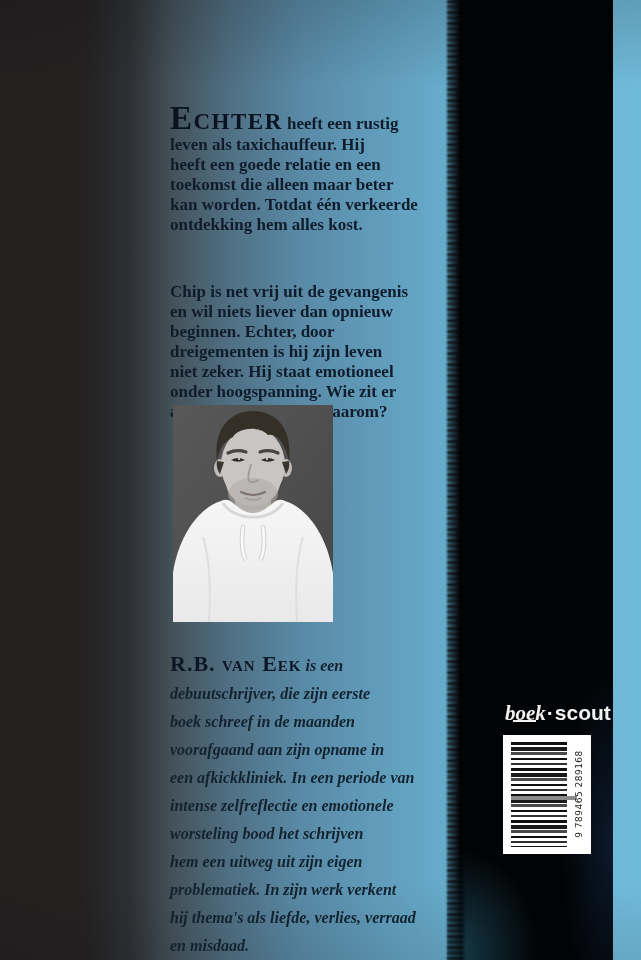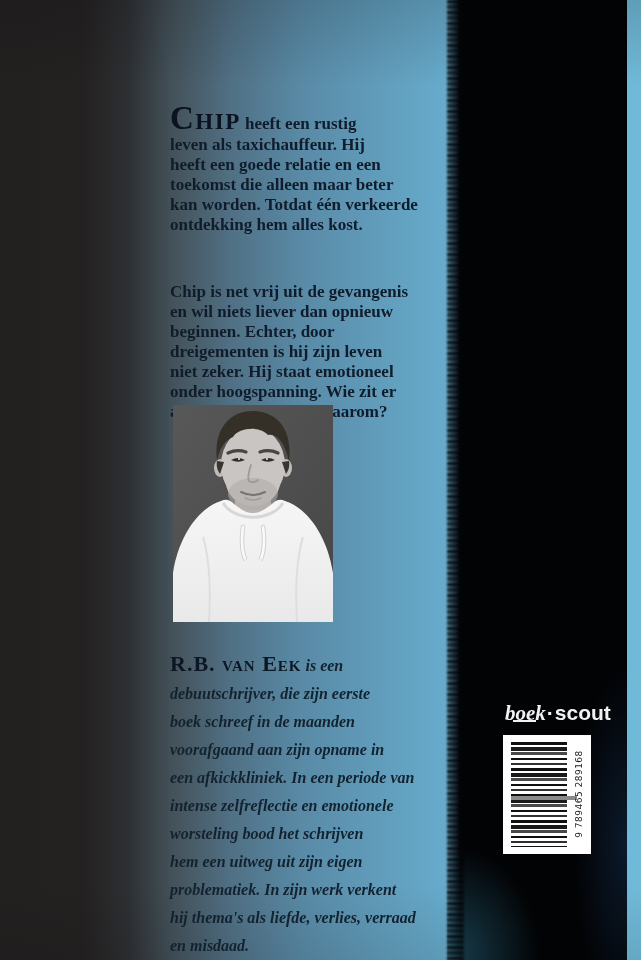--- a/index.html
+++ b/index.html
@@ -43,21 +43,21 @@
     position:absolute; left:170px; top:650px; width:310px;
     font-style:italic; font-weight:bold; font-size:16px; line-height:28px;
     color:#13222f; white-space:pre-line;
   }
   .author-name {
     font-style:normal; font-variant:small-caps; font-size:22px;
     letter-spacing:1px; color:#0d1624; font-weight:bold;
   }
   
   .black-strip {
-    position:absolute; left:447px; top:0; width:180px; height:960px;
+    position:absolute; left:447px; top:0; width:166px; height:960px;
     background:
       radial-gradient(120px 150px at 8px 952px, rgba(40,105,130,.55), rgba(40,105,130,0) 70%),
       radial-gradient(70px 240px at 100% 88%, rgba(25,60,100,.40), rgba(25,60,100,0) 75%),
       linear-gradient(to right, rgba(2,3,5,0) 0px, #020305 13px);
   }
   .black-strip::before {
     content:""; position:absolute; left:0; top:0; width:17px; height:100%;
     background:repeating-linear-gradient(180deg,
       rgba(3,5,7,.9) 0 3px, rgba(3,5,7,.25) 3px 5px,
       rgba(3,5,7,.7) 5px 9px, rgba(3,5,7,.15) 9px 11px);
@@ -102,21 +102,21 @@
   }
 </style>
 </head>
 <body>
 
 <div class="page">
 
   <div class="cover-bg"></div>
 
   <div class="synopsis">
-    <p class="para para1"><span class="book-title">Chip</span><span> heeft een rustig
+    <p class="para para1"><span class="book-title">Echter</span><span> heeft een rustig
 leven als taxichauffeur. Hij
 heeft een goede relatie en een
 toekomst die alleen maar beter
 kan worden. Totdat één verkeerde
 ontdekking hem alles kost.</span></p>
     <p class="para para2">Chip is net vrij uit de gevangenis
 en wil niets liever dan opnieuw
 beginnen. Echter, door
 dreigementen is hij zijn leven
 niet zeker. Hij staat emotioneel

